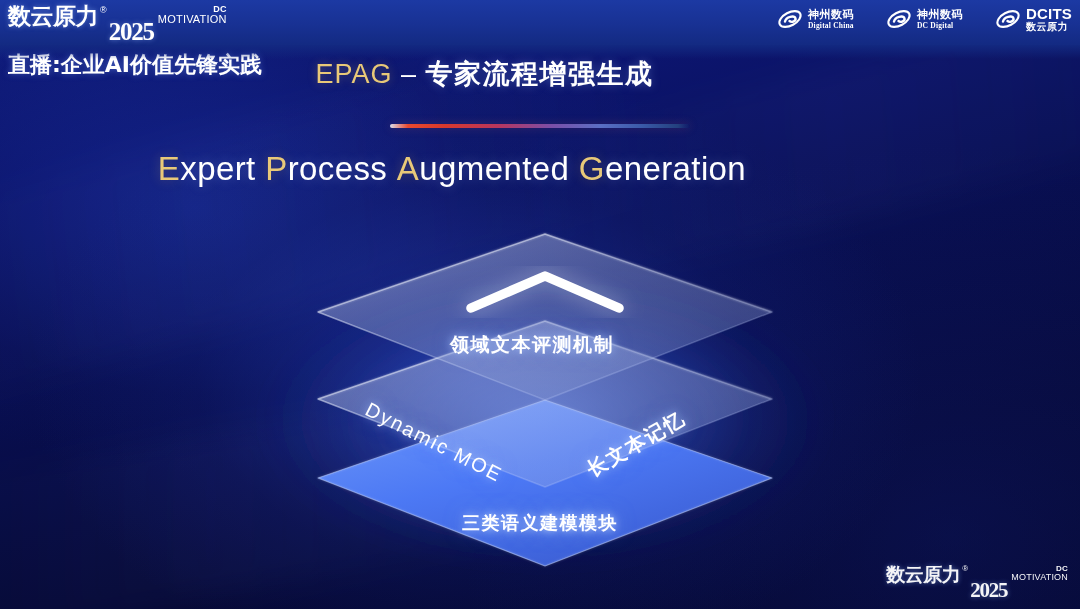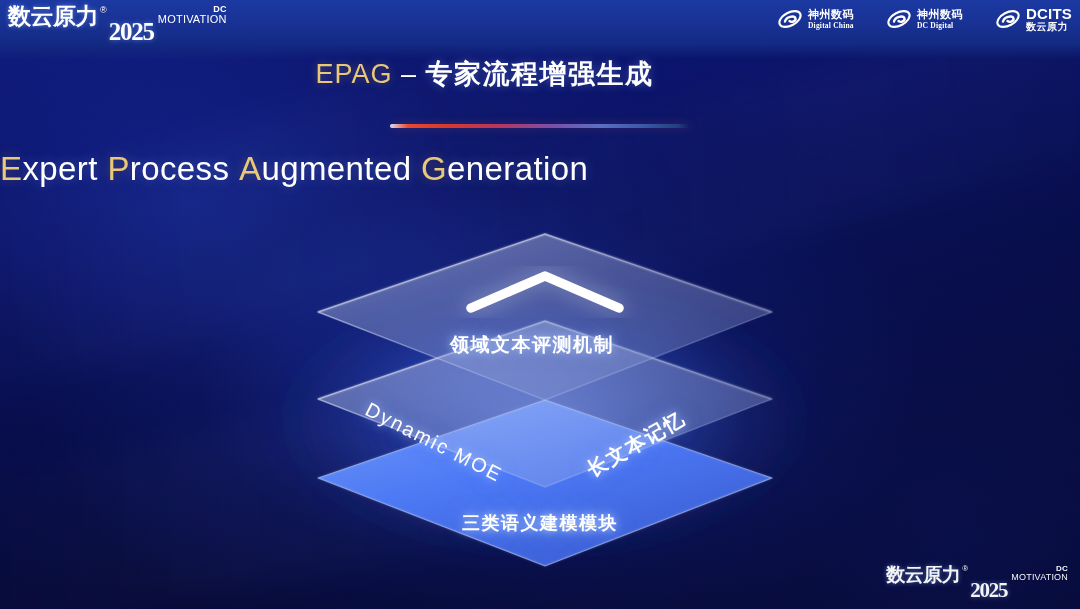--- a/index.html
+++ b/index.html
@@ -141,21 +141,21 @@
       #5a6fc4 70%,
       #3a5aa8 84%,
       #23407e 96%,
       rgba(20,40,110,0.1) 100%);
     box-shadow: 0 0 10px rgba(200,90,90,0.25);
     z-index: 20;
   }
 
   #subtitle {
     position: absolute; left: 0; top: 150px; width: 904px;
-    text-align: left; z-index: 20;
+    text-align: center; z-index: 20;
     font-family: "Liberation Sans", sans-serif;
     font-size: 33px; font-weight: 400;
     letter-spacing: 0.4px;
     white-space: nowrap;
   }
   #subtitle .cap { color: #e9c978; text-shadow: 0 0 12px rgba(220,180,90,0.30); }
   #subtitle .rest { color: #ffffff; text-shadow: 0 0 12px rgba(160,190,255,0.30); }
 
   
   #stack {
@@ -304,20 +304,21 @@
   <div id="brand">
     <span class="brand-cn">数云原力</span>
     <span class="brand-reg">®</span>
     <span class="brand-year">2025</span>
     <span class="brand-dc">
       <span class="dc">DC</span>
       <span class="mot">MOTIVATION</span>
     </span>
   </div>
 
+  <div id="live-line">直播:企业AI价值先锋实践</div>
 
   <div id="logos">
 
     <div class="logo">
       <span class="logo-mark">
         <svg viewBox="0 0 26 26" xmlns="http://www.w3.org/2000/svg">
           <ellipse cx="13" cy="13" rx="11.5" ry="6.5" transform="rotate(-28 13 13)" fill="none" stroke="#ffffff" stroke-width="2.1"></ellipse>
           <path d="M8 15.5 C9 10.5, 17.5 9, 18.5 12.5 C19.2 15, 15 17, 12.5 15" fill="none" stroke="#ffffff" stroke-width="2.4" stroke-linecap="round"></path>
         </svg>
       </span>

